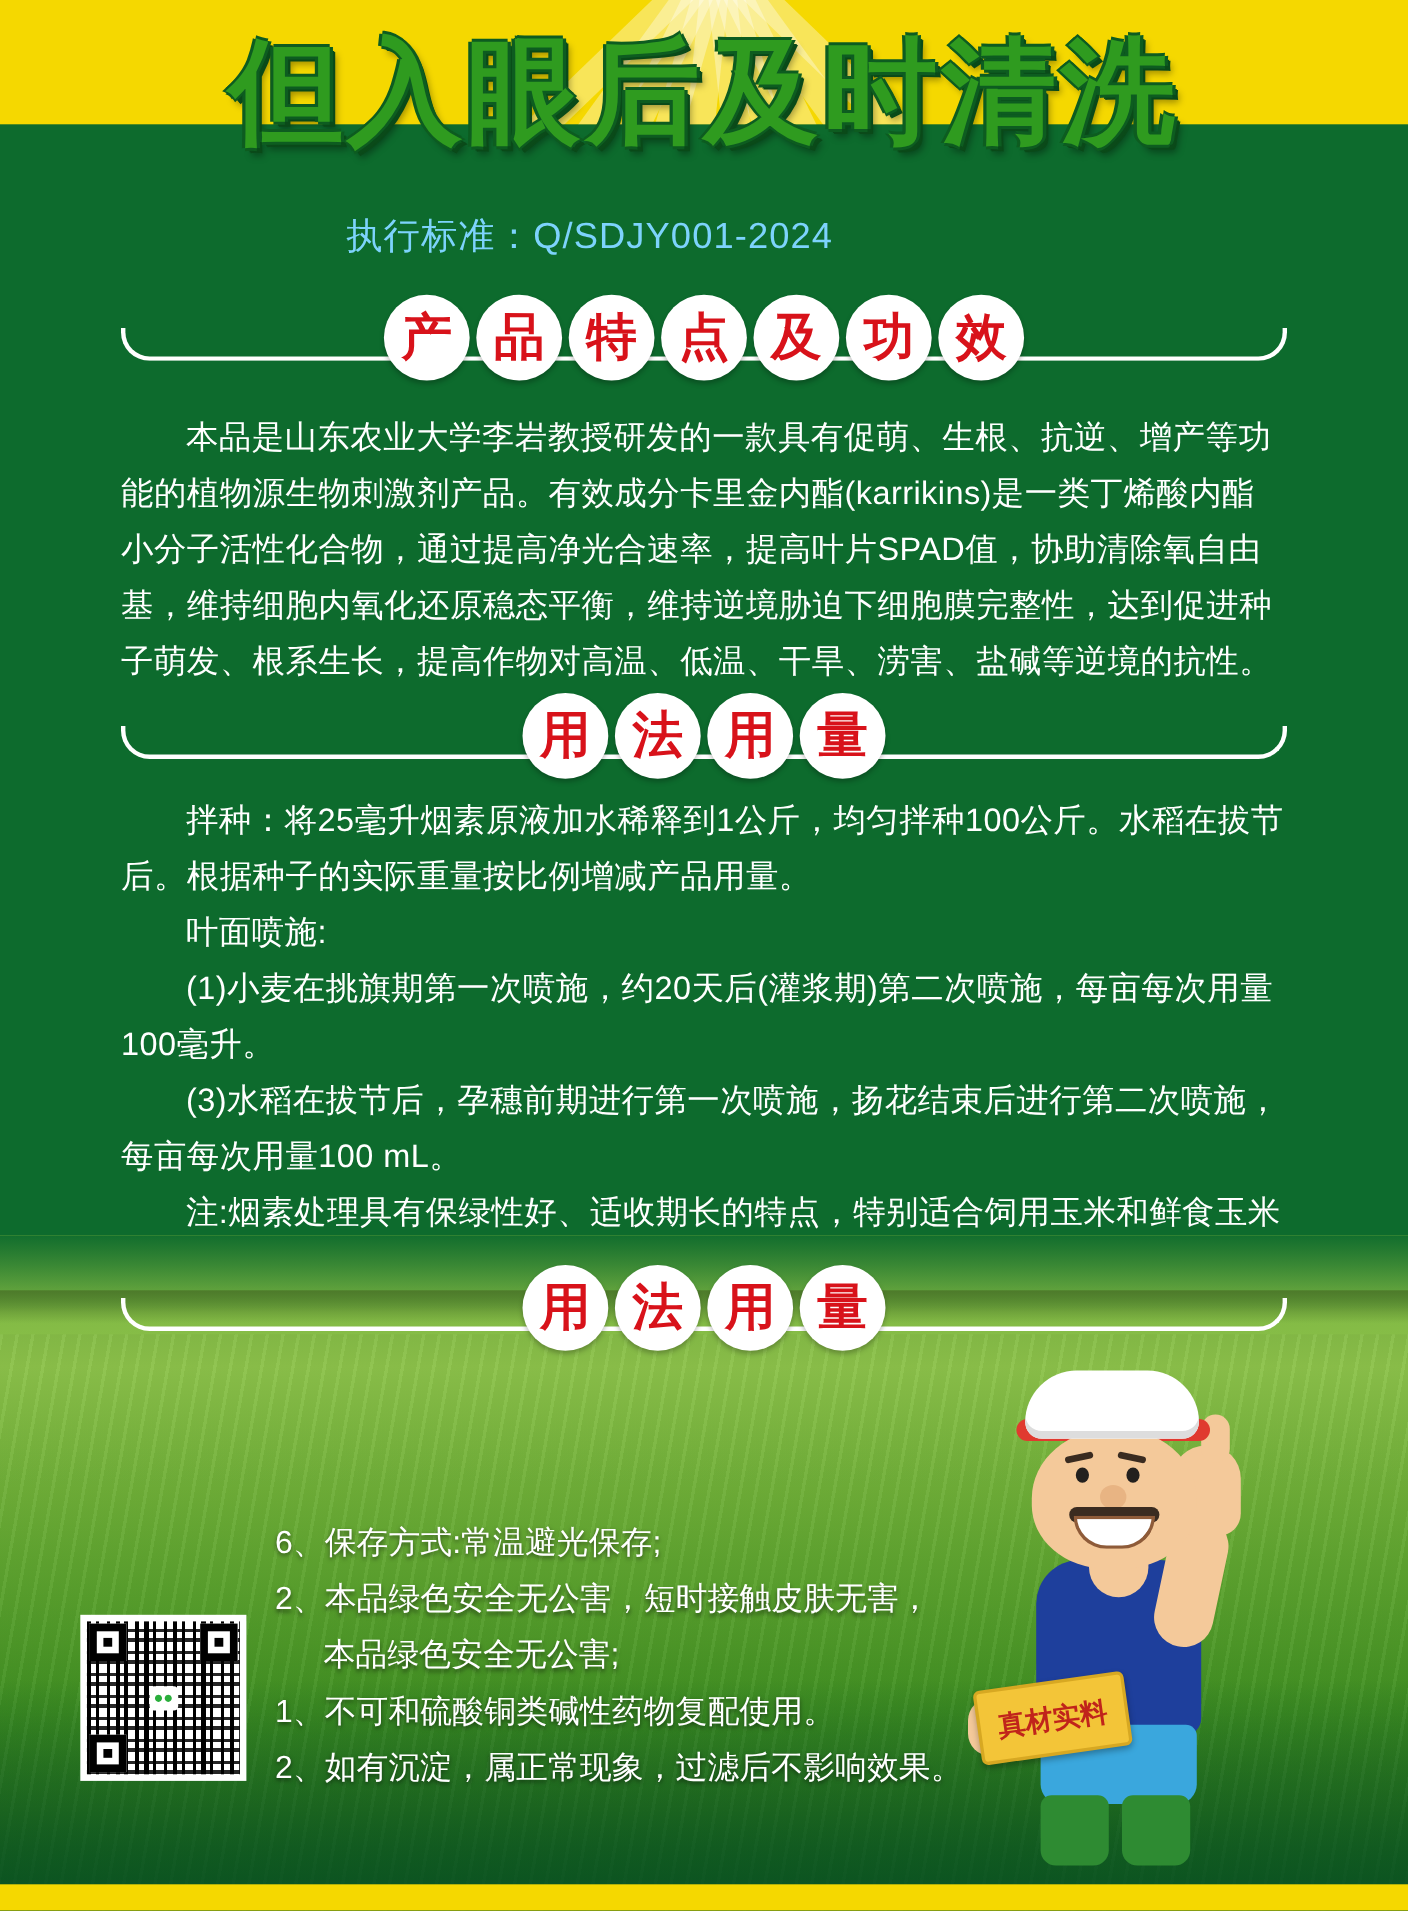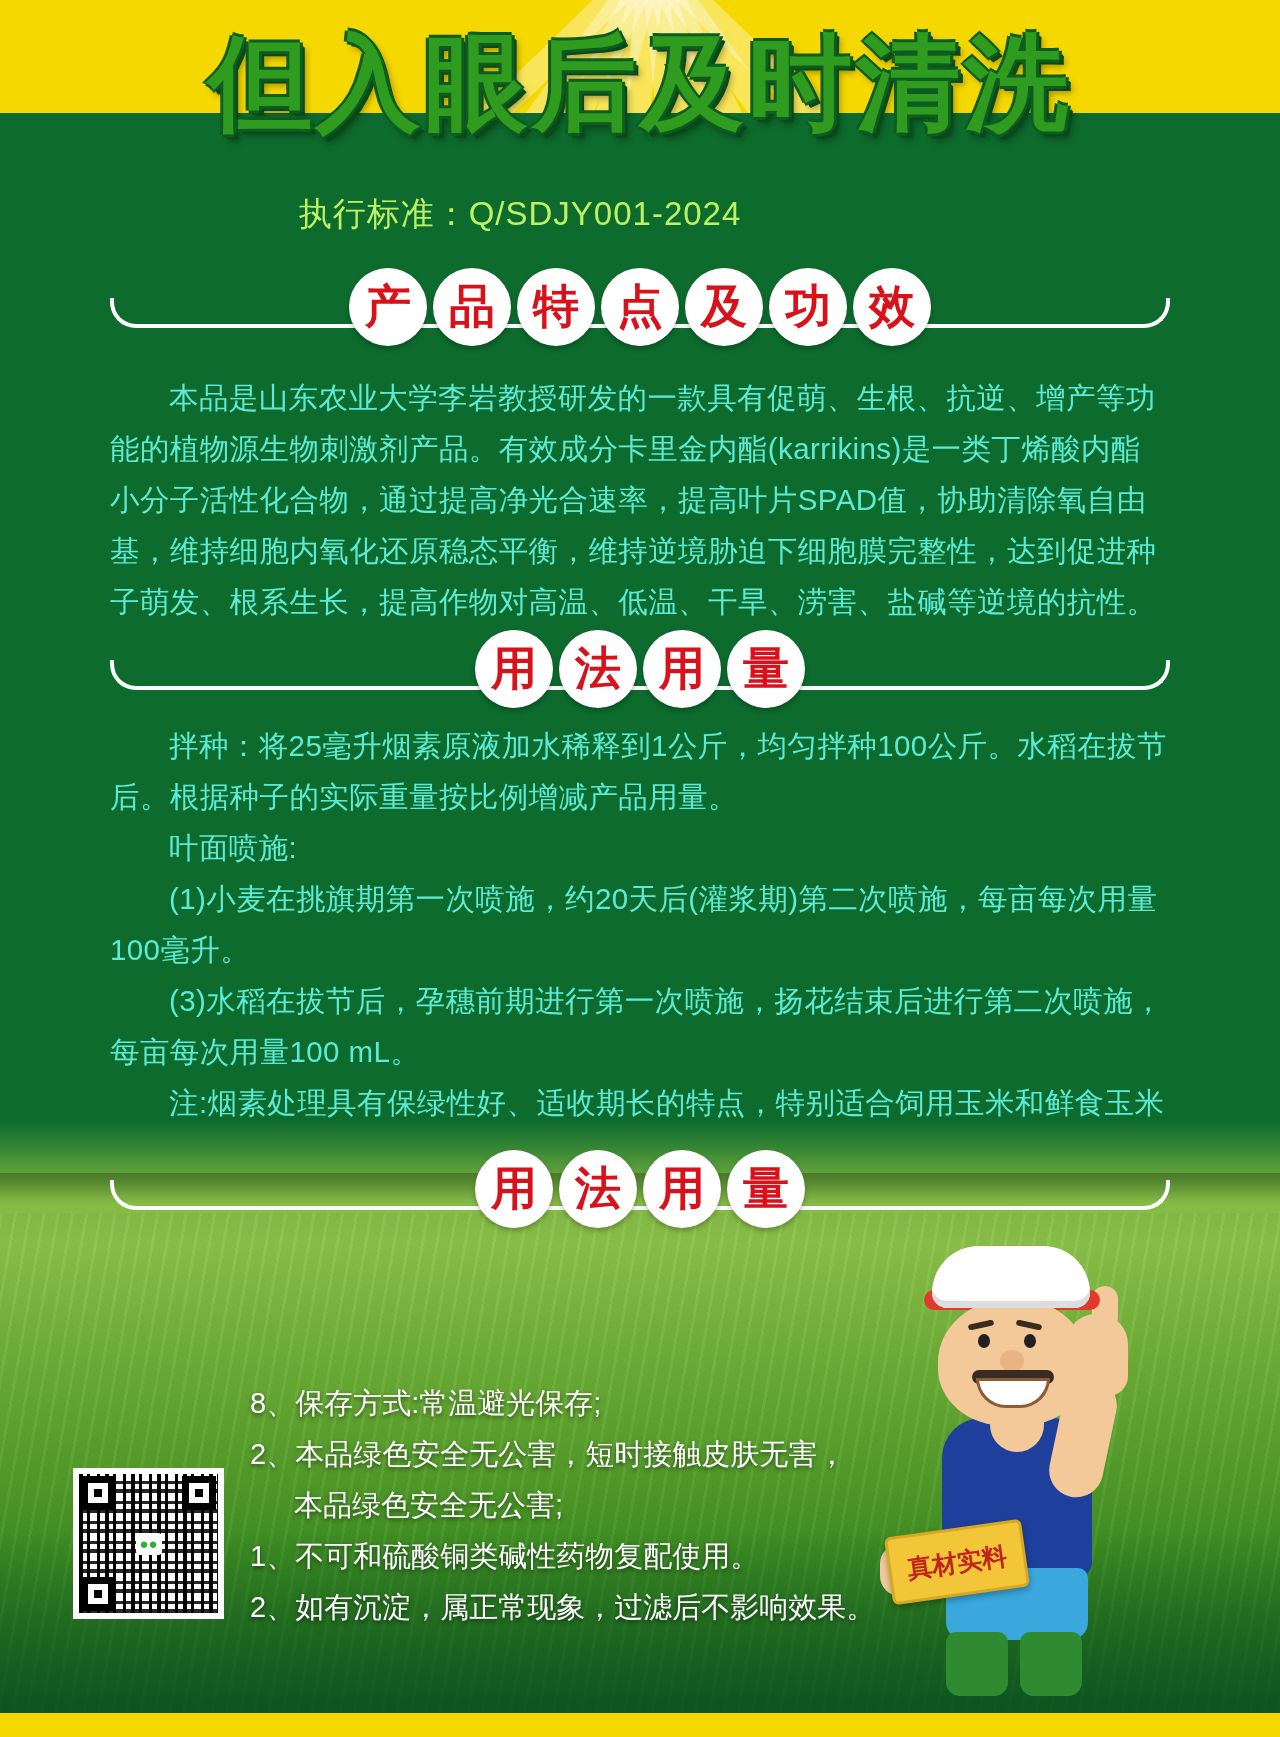--- a/index.html
+++ b/index.html
@@ -57,24 +57,24 @@
     text-shadow:
        3px 0 0 #0d5c20, -3px 0 0 #0d5c20, 0 3px 0 #0d5c20, 0 -3px 0 #0d5c20,
        4px 4px 0 #0a4a19, 5px 5px 0 #0a4a19, 6px 7px 7px rgba(0,0,0,0.35);
     white-space: nowrap;
     line-height: 1.15;
   }
 
   .standard {
     position: absolute;
     top: 192px;
-    left: 0;
+    left: 16px;
     width: 1040px;
     text-align: center;
-    color: #bef264;
+    color: #7dd3fc;
     font-size: 33px;
     letter-spacing: 1px;
     font-family: "Liberation Sans", sans-serif;
   }
 
   
   .section-head {
     position: absolute;
     left: 110px;
     width: 1060px;
@@ -119,21 +119,21 @@
     font-weight: bold;
     display: flex;
     align-items: center;
     justify-content: center;
     box-shadow: 0 3px 5px rgba(0,0,0,0.25);
   }
 
   
   .body-text {
     position: absolute;
-    color: #5eead4;
+    color: #ffffff;
     font-size: 29.5px;
     line-height: 51px;
     font-family: "Liberation Sans", sans-serif;
     letter-spacing: 0.4px;
   }
   .body-text p {
     margin: 0;
   }
   .indent { text-indent: 2em; }
 
@@ -474,21 +474,21 @@
     <div class="ribbon"></div>
     <div class="circles">
       <div class="circ">用</div>
       <div class="circ">法</div>
       <div class="circ">用</div>
       <div class="circ">量</div>
     </div>
   </div>
 
   <div class="notes">
-    <div class="note-line">8、保存方式:常温避光保存;</div>
+    <div class="note-line">6、保存方式:常温避光保存;</div>
     <div class="note-line">2、本品绿色安全无公害，短时接触皮肤无害，</div>
     <div class="note-sub">本品绿色安全无公害;</div>
     <div class="note-line">1、不可和硫酸铜类碱性药物复配使用。</div>
     <div class="note-line">2、如有沉淀，属正常现象，过滤后不影响效果。</div>
   </div>
 
   <div class="qr">
     <div class="qr-inner">
       <div class="qr-eye tl"></div>
       <div class="qr-eye tr"></div>

